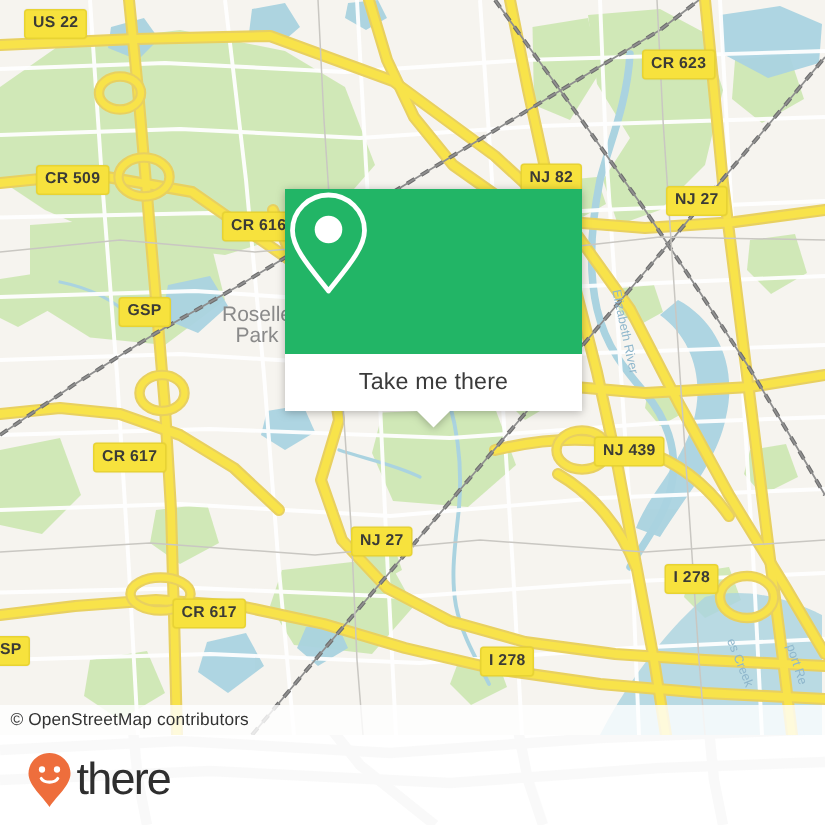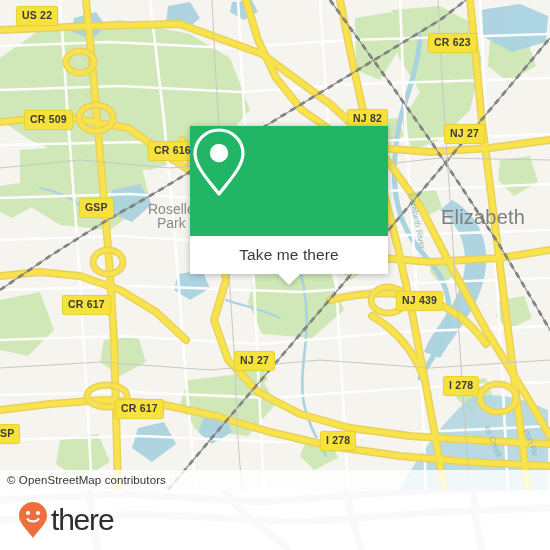--- a/index.html
+++ b/index.html
@@ -215,21 +215,20 @@
       </g>
 
       <g stroke="#c9c7c2" stroke-width="1" fill="none">
         <path d="M0,168 L80,160 L170,168 L260,160 L350,168 L440,158 L550,160"></path>
         <path d="M212,0 L216,80 L222,170 L228,260 L234,350 L238,440 L242,490"></path>
         <path d="M438,0 L442,80 L448,170 L454,260 L460,350 L466,440 L470,490"></path>
         <path d="M0,368 L100,362 L210,370 L320,360 L430,368 L550,360"></path>
       </g>
     </svg>
 
-    <div class="mlabel city-big" style="left:441px;top:206px;">Elizabeth</div>
     <div class="mlabel city-mid" style="left:148px;top:202px;">
       <div>Roselle</div>
       <div>Park</div>
     </div>
 
     <div class="mlabel river-lbl" style="left:416px;top:192px;transform:rotate(78deg);transform-origin:left top;">Elizabeth River</div>
     <div class="mlabel creek-lbl" style="left:492px;top:424px;transform:rotate(68deg);transform-origin:left top;">es Creek</div>
     <div class="mlabel creek-lbl" style="left:532px;top:428px;transform:rotate(72deg);transform-origin:left top;">port Re</div>
 
     <div class="shield" style="left:16px;top:6px;">US 22</div>

